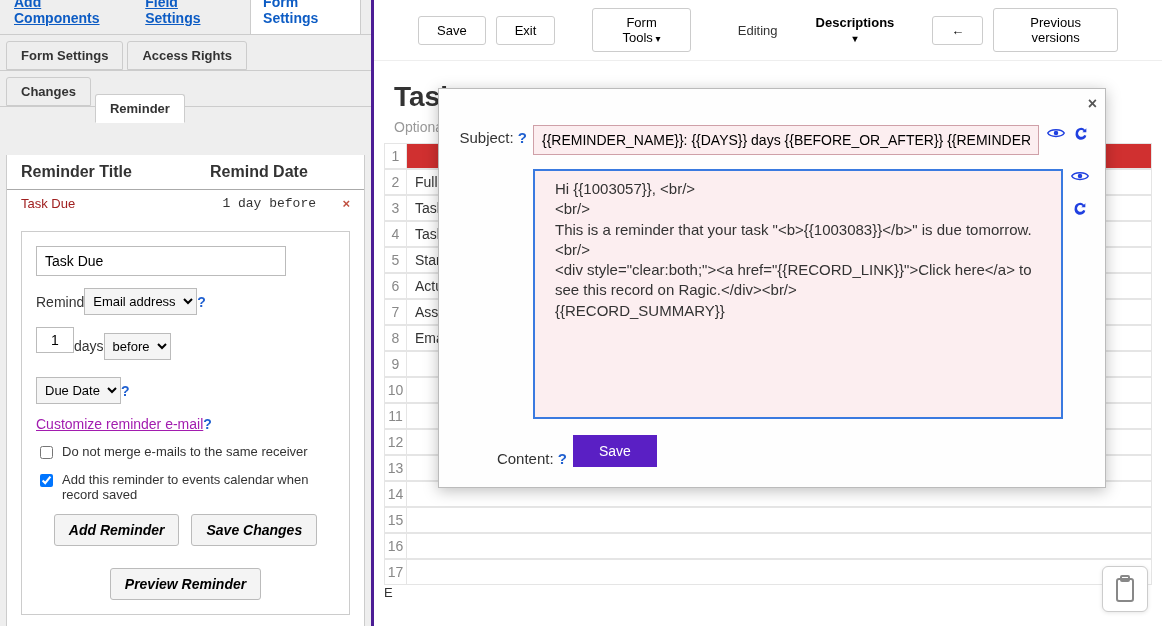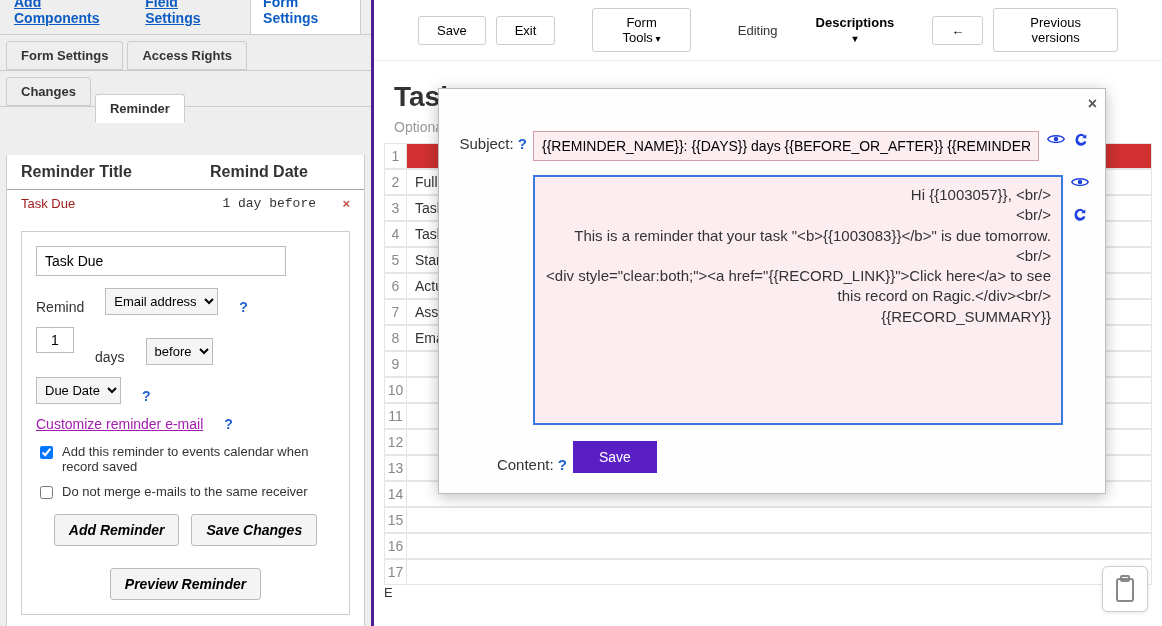--- a/index.html
+++ b/index.html
@@ -21,21 +21,21 @@
   .reminder-head { display: flex; padding: 8px 14px; font-size: 16px; font-weight: bold; border-bottom: 1px solid #aaa; margin-top: 48px; }
   .reminder-head .c1 { flex: 1; }
   .reminder-head .c2 { width: 140px; }
   .reminder-row { display: flex; padding: 6px 14px; font-size: 13px; }
   .reminder-row .c1 { flex: 1; color: #a02020; }
   .reminder-row .c2 { width: 120px; font-family: Liberation Mono, monospace; }
   .reminder-row .del { color: #c05040; font-weight: bold; cursor: pointer; }
 
   .form-block { margin: 14px; border: 1px solid #ccc; padding: 14px; font-size: 14px; }
   .form-block input[type=text] { width: 250px; padding: 6px 8px; border: 1px solid #bbb; font-size: 14px; margin-bottom: 12px; }
-  .form-block .row { display: flex; align-items: flex-end; gap: 21px; margin-bottom: 12px; }
+  .form-block .row { display: flex; align-items: center; gap: 0; margin-bottom: 12px; }
   .form-block select { padding: 4px; border: 1px solid #bbb; background: #f5f5f5; font-size: 13px; }
   .form-block input.num { width: 38px; padding: 4px; border: 1px solid #bbb; text-align: center; }
   .help { color: #2060d0; font-weight: bold; cursor: pointer; }
   .link { color: #a21caf; text-decoration: underline; font-size: 14px; cursor: pointer; }
   .chk-row { display: flex; align-items: flex-start; gap: 6px; margin: 10px 0; font-size: 13px; }
   .chk-row input[type=checkbox] { margin-top: 2px; }
   .btn { padding: 7px 14px; background: #f4f4f4; border: 1px solid #bbb; border-radius: 3px; font-size: 14px; font-weight: bold; cursor: pointer; font-style: italic; }
   .btn-row { display: flex; gap: 12px; margin-top: 12px; justify-content: center; }
   .preview-row { text-align: center; margin-top: 22px; }
 
@@ -52,26 +52,26 @@
   .opt { color: #999; font-size: 14px; padding: 6px 0 8px 10px; }
   .grid { display: grid; grid-template-columns: 22px 1fr; font-size: 14px; }
   .grid .rn { text-align: center; border: 1px solid #e5e5e5; border-right: none; color: #888; padding: 4px 0; background: #fff; }
   .grid .cell { border: 1px solid #e5e5e5; padding: 4px 8px; height: 26px; }
   .grid .cell.row1 { background: #d03030; }
 
   
   .modal { position: absolute; left: 438px; top: 88px; width: 668px; background: #fefefe; border: 1px solid #bbb; box-shadow: 0 3px 14px rgba(0,0,0,0.25); padding: 14px 16px 20px 16px; }
   .modal .close { position: absolute; right: 8px; top: 6px; font-size: 16px; color: #555; cursor: pointer; font-weight: bold; }
   .modal .mrow { display: flex; align-items: flex-start; margin-top: 50px; }
-  .modal .mrow.first { margin-top: 28px; }
+  .modal .mrow.first { margin-top: 22px; }
   .modal .label { width: 78px; text-align: right; padding-right: 6px; font-size: 15px; padding-top: 4px; }
   .modal .subj { flex: 1; border: 1px solid #cfa0a8; background: #fceef0; padding: 6px 8px; font-size: 14px; }
   .modal .icons { display: flex; gap: 8px; padding-left: 8px; align-items: center; }
   .modal .ic { color: #2040e0; cursor: pointer; }
-  .modal .content-box { flex: 1; border: 2px solid #3a7ae0; background: #fceef0; padding: 8px 10px; font-size: 15px; line-height: 1.35; min-height: 250px; white-space: pre-wrap; overflow-wrap: break-word; text-align: right; }
+  .modal .content-box { flex: 1; border: 2px solid #3a7ae0; background: #fceef0; padding: 8px 20px; font-size: 15px; line-height: 1.35; min-height: 250px; white-space: pre-wrap; overflow-wrap: break-word; }
   .modal .mrow.contentrow { margin-top: 14px; align-items: stretch; }
   .modal .mrow.contentlabel { margin-top: 0; align-items: flex-end; }
   .modal .save-btn { background: #5a1fc4; color: #fff; border: none; padding: 8px 26px; font-size: 14px; cursor: pointer; margin-top: 12px; }
 
   
   .fab { position: absolute; right: 14px; bottom: 14px; width: 46px; height: 46px; border: 1px solid #ccc; border-radius: 6px; display: flex; align-items: center; justify-content: center; background: #fff; box-shadow: 0 1px 4px rgba(0,0,0,0.1); }
   .fab svg { stroke: #888; }
 </style>
 </head>
 <body>
@@ -119,26 +119,26 @@
         </div>
         <div class="row">
           <select><option>Due Date</option></select>
           <span class="help">?</span>
         </div>
         <div class="row">
           <span class="link">Customize reminder e-mail</span>
           <span class="help">?</span>
         </div>
         <div class="chk-row">
+          <input type="checkbox" style="">
+          <span>Do not merge e-mails to the same receiver</span>
+        </div>
+        <div class="chk-row">
           <input type="checkbox" checked="" style="">
           <span>Add this reminder to events calendar when record saved</span>
-        </div>
-        <div class="chk-row">
-          <input type="checkbox" style="">
-          <span>Do not merge e-mails to the same receiver</span>
         </div>
         <div class="btn-row">
           <button class="btn">Add Reminder</button>
           <button class="btn">Save Changes</button>
         </div>
         <div class="preview-row">
           <button class="btn">Preview Reminder</button>
         </div>
       </div>
     </div>

